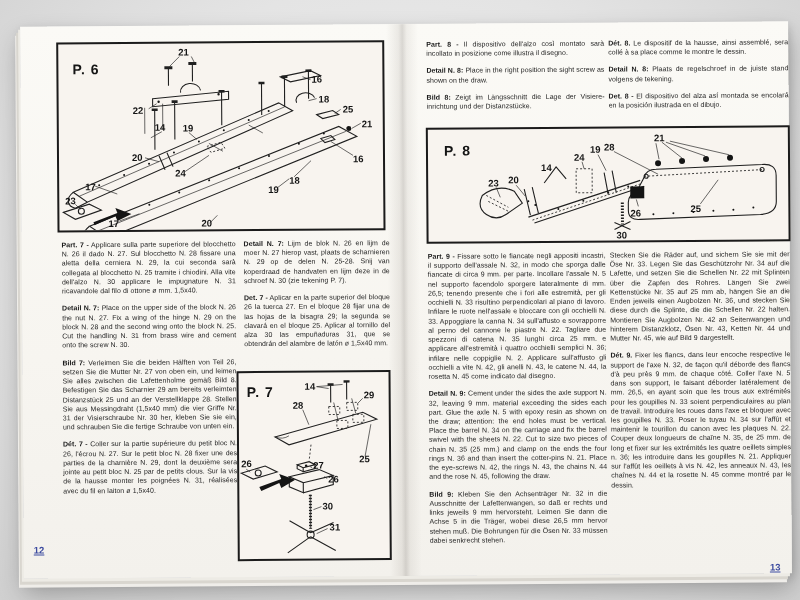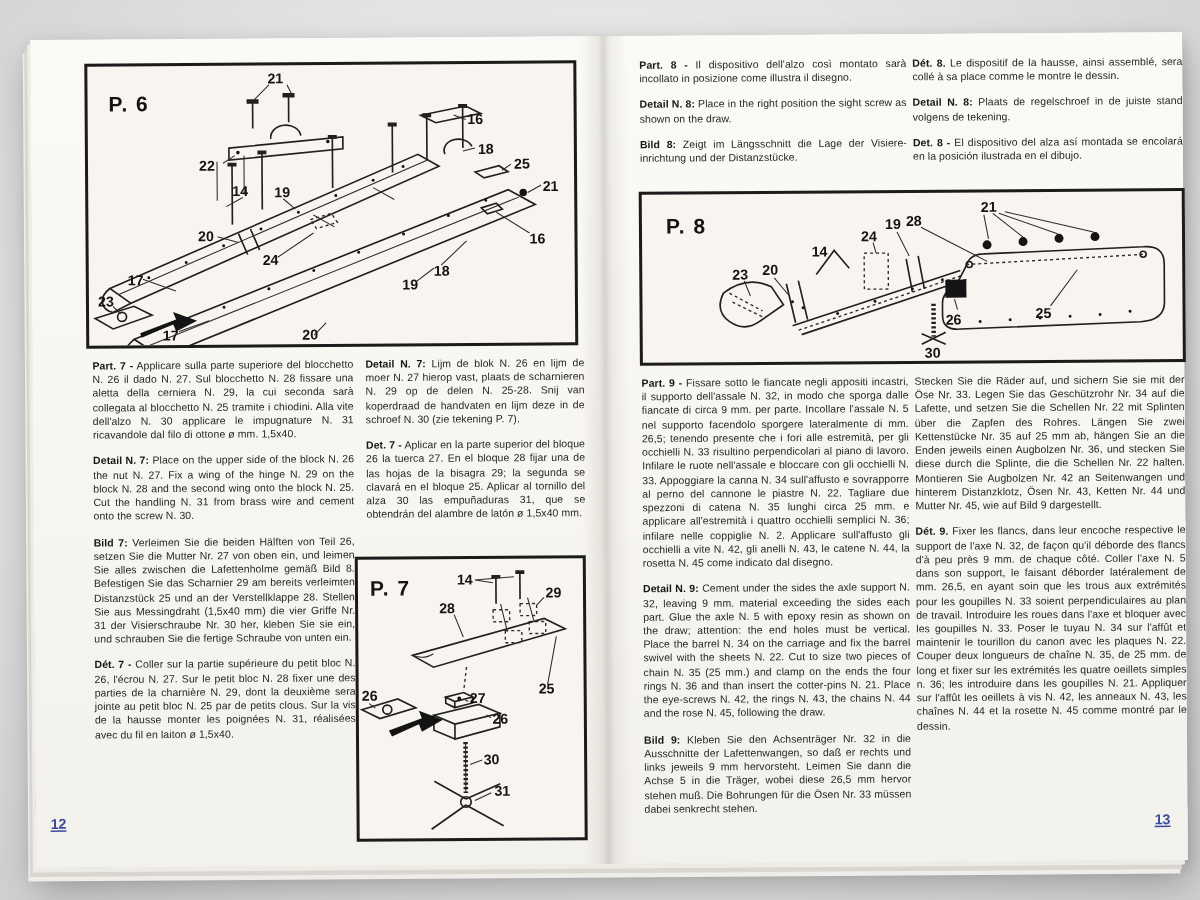--- a/index.html
+++ b/index.html
@@ -271,18 +271,18 @@
         <p class="para"><b>Part. 9 -</b> <span>Fissare sotto le fiancate negli appositi incastri, il supporto dell'assale N. 32, in modo che sporga dalle fiancate di circa 9 mm. per parte. Incollare l'assale N. 5 nel supporto facendolo sporgere lateralmente di mm. 26,5; tenendo presente che i fori alle estremità, per gli occhielli N. 33 risultino perpendicolari al piano di lavoro. Infilare le ruote nell'assale e bloccare con gli occhielli N. 33. Appoggiare la canna N. 34 sull'affusto e sovrapporre al perno del cannone le piastre N. 22. Tagliare due spezzoni di catena N. 35 lunghi circa 25 mm. e applicare all'estremità i quattro occhielli semplici N. 36; infilare nelle coppiglie N. 2. Applicare sull'affusto gli occhielli a vite N. 42, gli anelli N. 43, le catene N. 44, la rosetta N. 45 come indicato dal disegno.</span></p>
         <p class="para"><b>Detail N. 9:</b> <span>Cement under the sides the axle support N. 32, leaving 9 mm. material exceeding the sides each part. Glue the axle N. 5 with epoxy resin as shown on the draw; attention: the end holes must be vertical. Place the barrel N. 34 on the carriage and fix the barrel swivel with the sheets N. 22. Cut to size two pieces of chain N. 35 (25 mm.) and clamp on the ends the four rings N. 36 and than insert the cotter-pins N. 21. Place the eye-screws N. 42, the rings N. 43, the chains N. 44 and the rose N. 45, following the draw.</span></p>
         <p class="para"><b>Bild 9:</b> <span>Kleben Sie den Achsenträger Nr. 32 in die Ausschnitte der Lafettenwangen, so daß er rechts und links jeweils 9 mm hervorsteht. Leimen Sie dann die Achse 5 in die Träger, wobei diese 26,5 mm hervor stehen muß. Die Bohrungen für die Ösen Nr. 33 müssen dabei senkrecht stehen.</span></p>
       </div>
 
       <div class="col" style="left:204px;top:228px;width:180px">
         <p class="para"><b></b> <span>Stecken Sie die Räder auf, und sichern Sie sie mit der Öse Nr. 33. Legen Sie das Geschützrohr Nr. 34 auf die Lafette, und setzen Sie die Schellen Nr. 22 mit Splinten über die Zapfen des Rohres. Längen Sie zwei Kettenstücke Nr. 35 auf 25 mm ab, hängen Sie an die Enden jeweils einen Augbolzen Nr. 36, und stecken Sie diese durch die Splinte, die die Schellen Nr. 22 halten. Montieren Sie Augbolzen Nr. 42 an Seitenwangen und hinterem Distanzklotz, Ösen Nr. 43, Ketten Nr. 44 und Mutter Nr. 45, wie auf Bild 9 dargestellt.</span></p>
         <p class="para"><b>Dét. 9.</b> <span>Fixer les flancs, dans leur encoche respective le support de l'axe N. 32, de façon qu'il déborde des flancs d'à peu près 9 mm. de chaque côté. Coller l'axe N. 5 dans son support, le faisant déborder latéralement de mm. 26,5, en ayant soin que les trous aux extrémités pour les goupilles N. 33 soient perpendiculaires au plan de travail. Introduire les roues dans l'axe et bloquer avec les goupilles N. 33. Poser le tuyau N. 34 sur l'affût et maintenir le tourillon du canon avec les plaques N. 22. Couper deux longueurs de chaîne N. 35, de 25 mm. de long et fixer sur les extrémités les quatre oeillets simples n. 36; les introduire dans les goupilles N. 21. Appliquer sur l'affût les oeillets à vis N. 42, les anneaux N. 43, les chaînes N. 44 et la rosette N. 45 comme montré par le dessin.</span></p>
       </div>
 
-      <div class="pagenum" style="left:362px;top:520px">13</div>
+      <div class="pagenum" style="left:362px;top:540px">13</div>
     </div>
 
     <div class="spine"></div>
   </div>
 </div>
 
 </body></html>

